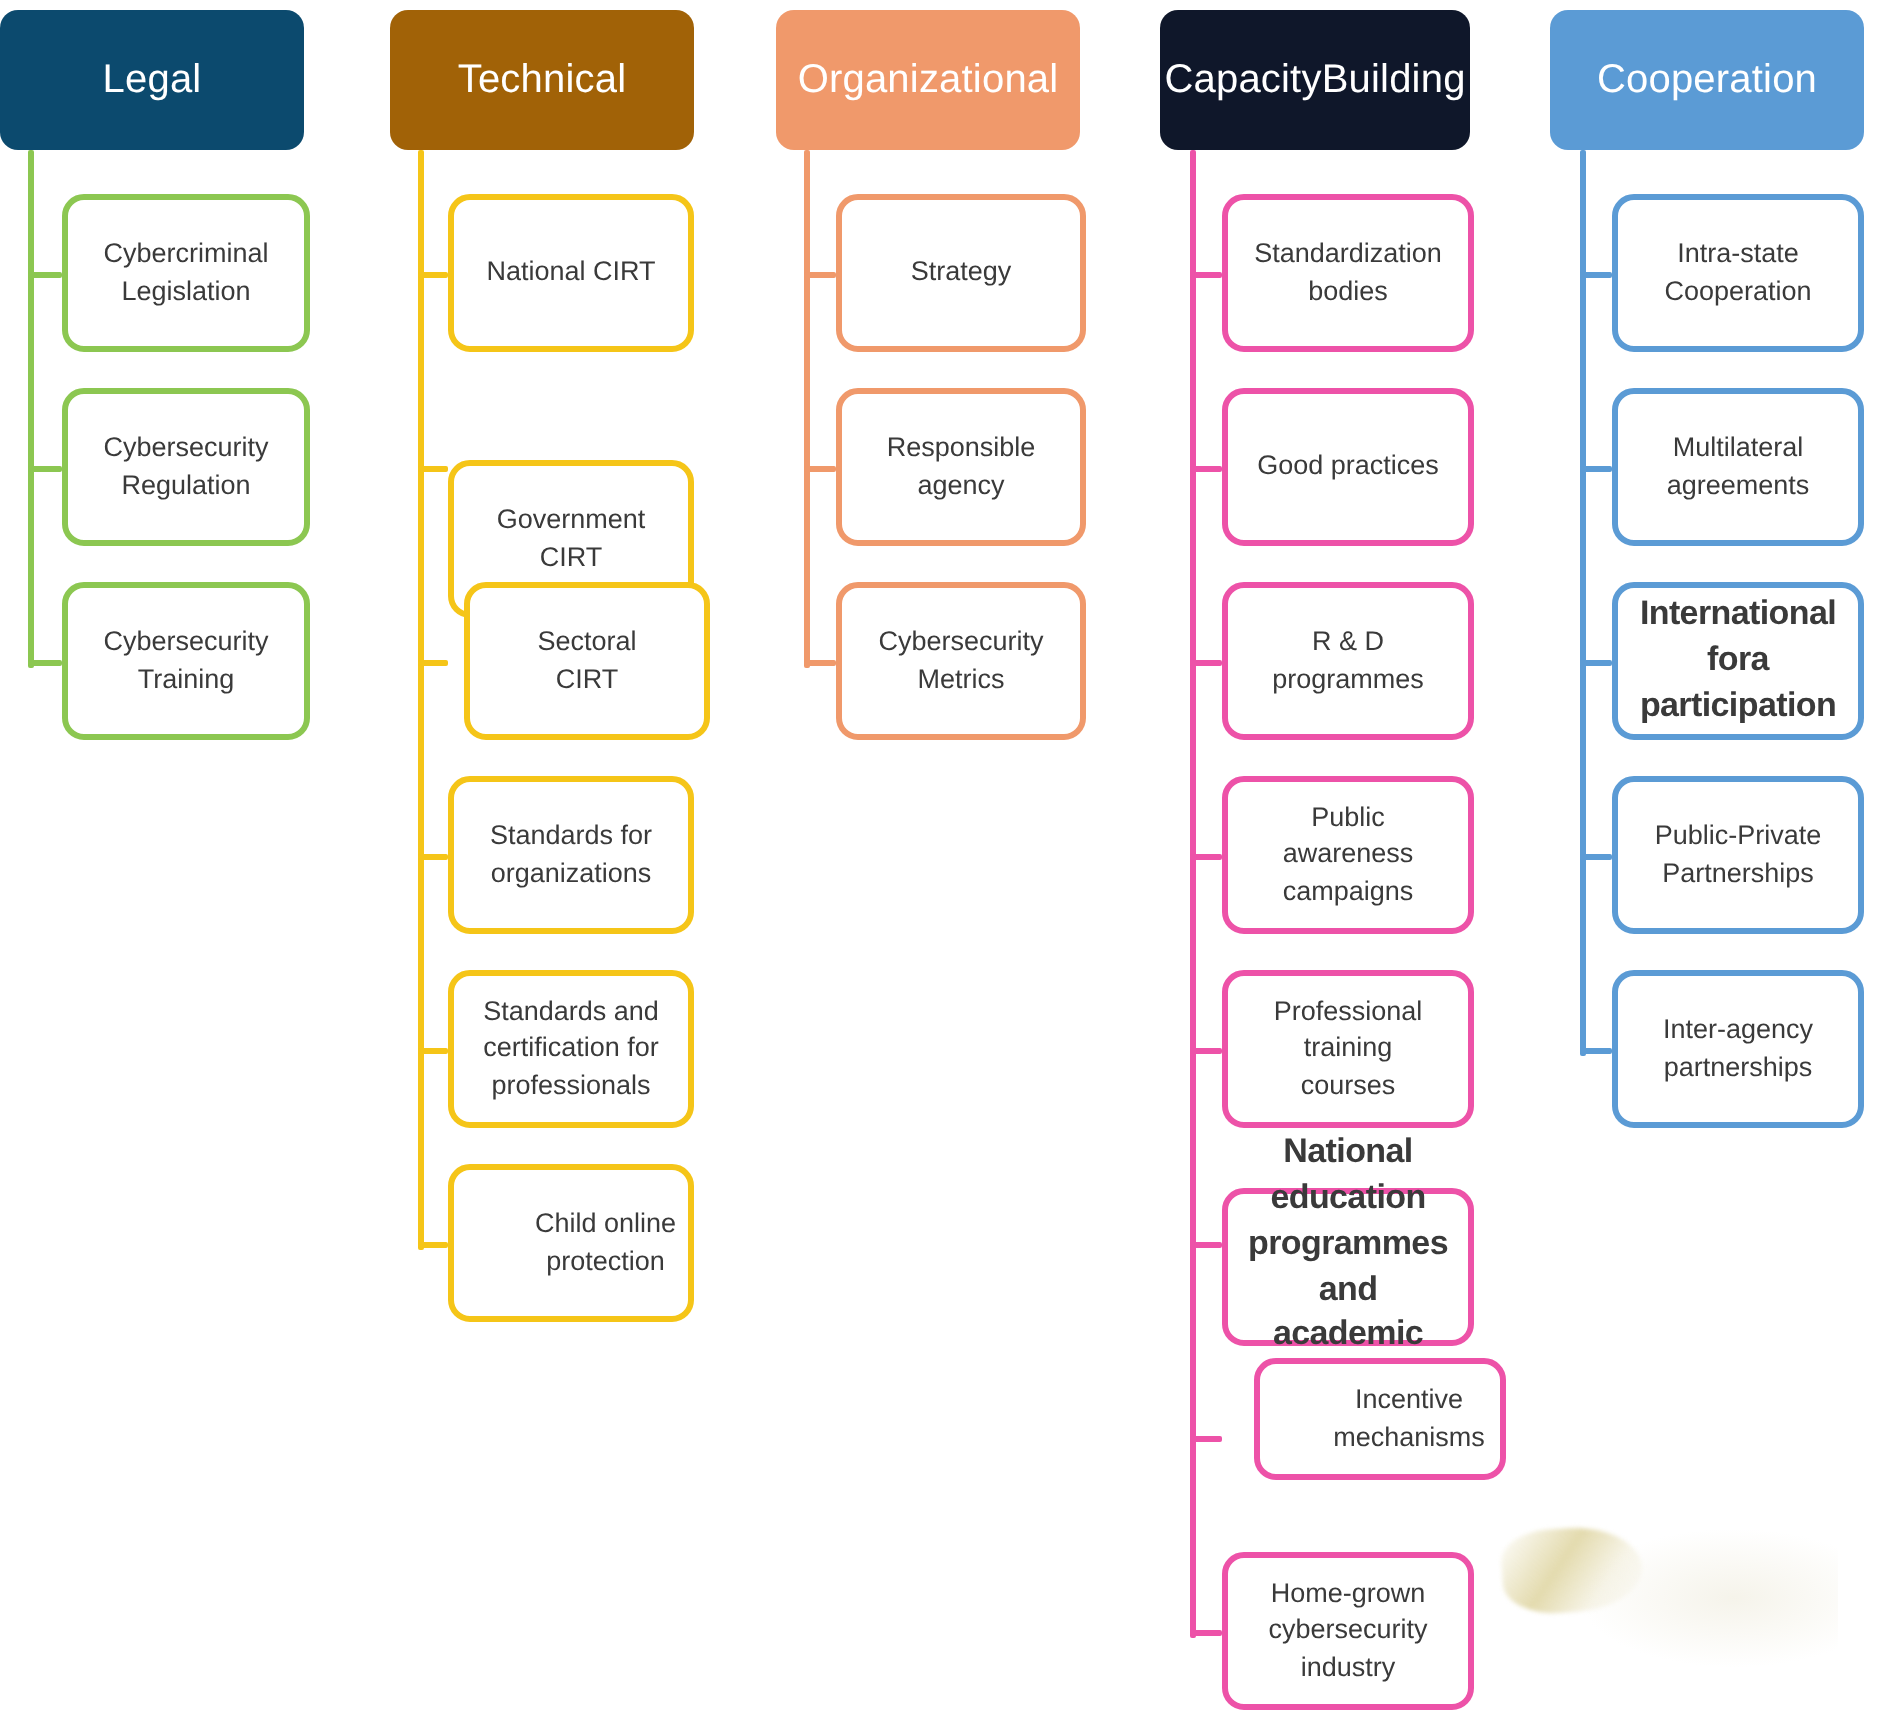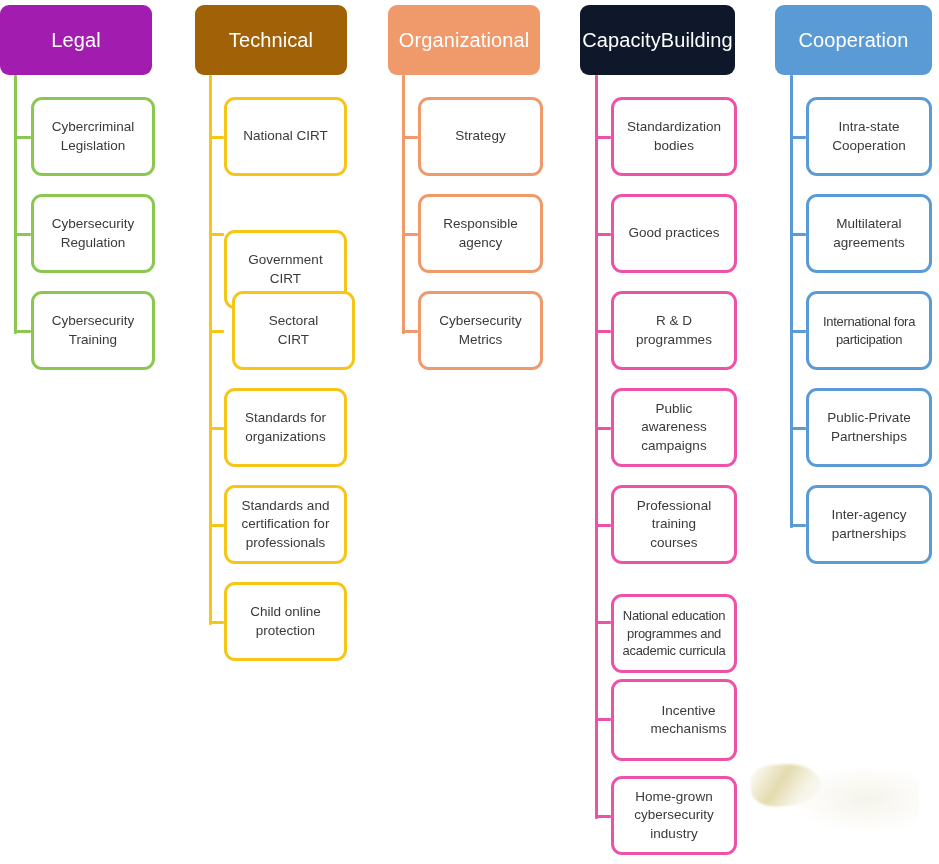--- a/index.html
+++ b/index.html
@@ -72,21 +72,21 @@
     align-items: center;
     justify-content: center;
     text-align: center;
     color: #3a3a3a;
     font-size: 13.5px;
     line-height: 1.35;
     padding: 3px 6px;
   }
   .node-box span { display: block; }
 
-  .node-box.tight { font-size: 13px; letter-spacing: -0.3px; }
+  .node-box.tight { font-size: 17px; letter-spacing: -0.3px; font-weight: bold; }
 
   
   .watermark {
     position: absolute;
     right: 118px;
     bottom: 58px;
     width: 70px;
     height: 42px;
     background: linear-gradient(128deg, rgba(228,220,178,0) 0%, rgba(226,217,170,0.95) 42%, rgba(232,225,190,0.35) 72%, rgba(255,255,255,0) 100%);
     transform: rotate(-4deg);
@@ -102,21 +102,21 @@
     height: 70px;
     background: radial-gradient(ellipse at 60% 50%, rgba(236,232,214,0.5) 0%, rgba(255,255,255,0) 70%);
     pointer-events: none;
   }
 </style>
 </head>
 <body>
 
 <div id="diagram">
     <div class="column">
-      <div class="header-box" style="left: 0px; width: 152px; height: 70px; background: #a21caf;">
+      <div class="header-box" style="left: 0px; width: 152px; height: 70px; background: #0c4a6e;">
         <div>Legal</div>
       </div>
       <div class="trunk" style="left: 14px; top: 75px; height: 259px; background: rgb(140, 199, 81);"></div>
       <div class="connector" style="left: 14px; top: 136px; width: 17px; background: rgb(140, 199, 81);"></div>
       <div class="node-box" title="Cybercriminal Legislation" style="left: 31px; top: 97px; width: 124px; height: 79px; border-color: rgb(140, 199, 81);">
         <div>
           <span>Cybercriminal</span>
           <span>Legislation</span>
         </div>
       </div>
@@ -167,21 +167,21 @@
       </div>
       <div class="connector" style="left: 209px; top: 524px; width: 15px; background: rgb(245, 197, 24);"></div>
       <div class="node-box" title="Standards and certification for professionals" style="left: 224px; top: 485px; width: 123px; height: 79px; border-color: rgb(245, 197, 24);">
         <div>
           <span>Standards and</span>
           <span>certification for</span>
           <span>professionals</span>
         </div>
       </div>
       <div class="connector" style="left: 209px; top: 621px; width: 15px; background: rgb(245, 197, 24);"></div>
-      <div class="node-box" title="Child online protection" style="left: 224px; top: 582px; width: 123px; height: 79px; border-color: rgb(245, 197, 24);">
+      <div class="node-box" title="Child online protection" style="left: 224px; top: 582px; width: 123px; height: 79px; border-color: rgb(245, 197, 24); justify-content: flex-end;">
         <div>
           <span>Child online</span>
           <span>protection</span>
         </div>
       </div>
     </div>
     <div class="column">
       <div class="header-box" style="left: 388px; width: 152px; height: 70px; background: rgb(240, 153, 107);">
         <div>Organizational</div>
       </div>
@@ -246,21 +246,21 @@
       </div>
       <div class="connector" style="left: 595px; top: 621px; width: 16px; background: rgb(237, 82, 168);"></div>
       <div class="node-box tight" title="National education programmes and academic curricula" style="left: 611px; top: 582px; width: 126px; height: 79px; border-color: rgb(237, 82, 168); margin-top: 12px;">
         <div>
           <span>National education</span>
           <span>programmes and</span>
           <span>academic curricula</span>
         </div>
       </div>
       <div class="connector" style="left: 595px; top: 718px; width: 16px; background: rgb(237, 82, 168);"></div>
-      <div class="node-box" title="Incentive mechanisms" style="left: 611px; top: 679px; width: 126px; height: 82px; border-color: rgb(237, 82, 168); padding-left: 35px;">
+      <div class="node-box" title="Incentive mechanisms" style="left: 627px; top: 679px; width: 126px; height: 61px; border-color: rgb(237, 82, 168); padding-left: 35px;">
         <div>
           <span>Incentive</span>
           <span>mechanisms</span>
         </div>
       </div>
       <div class="connector" style="left: 595px; top: 815px; width: 16px; background: rgb(237, 82, 168);"></div>
       <div class="node-box" title="Home-grown cybersecurity industry" style="left: 611px; top: 776px; width: 126px; height: 79px; border-color: rgb(237, 82, 168);">
         <div>
           <span>Home-grown</span>
           <span>cybersecurity</span>

